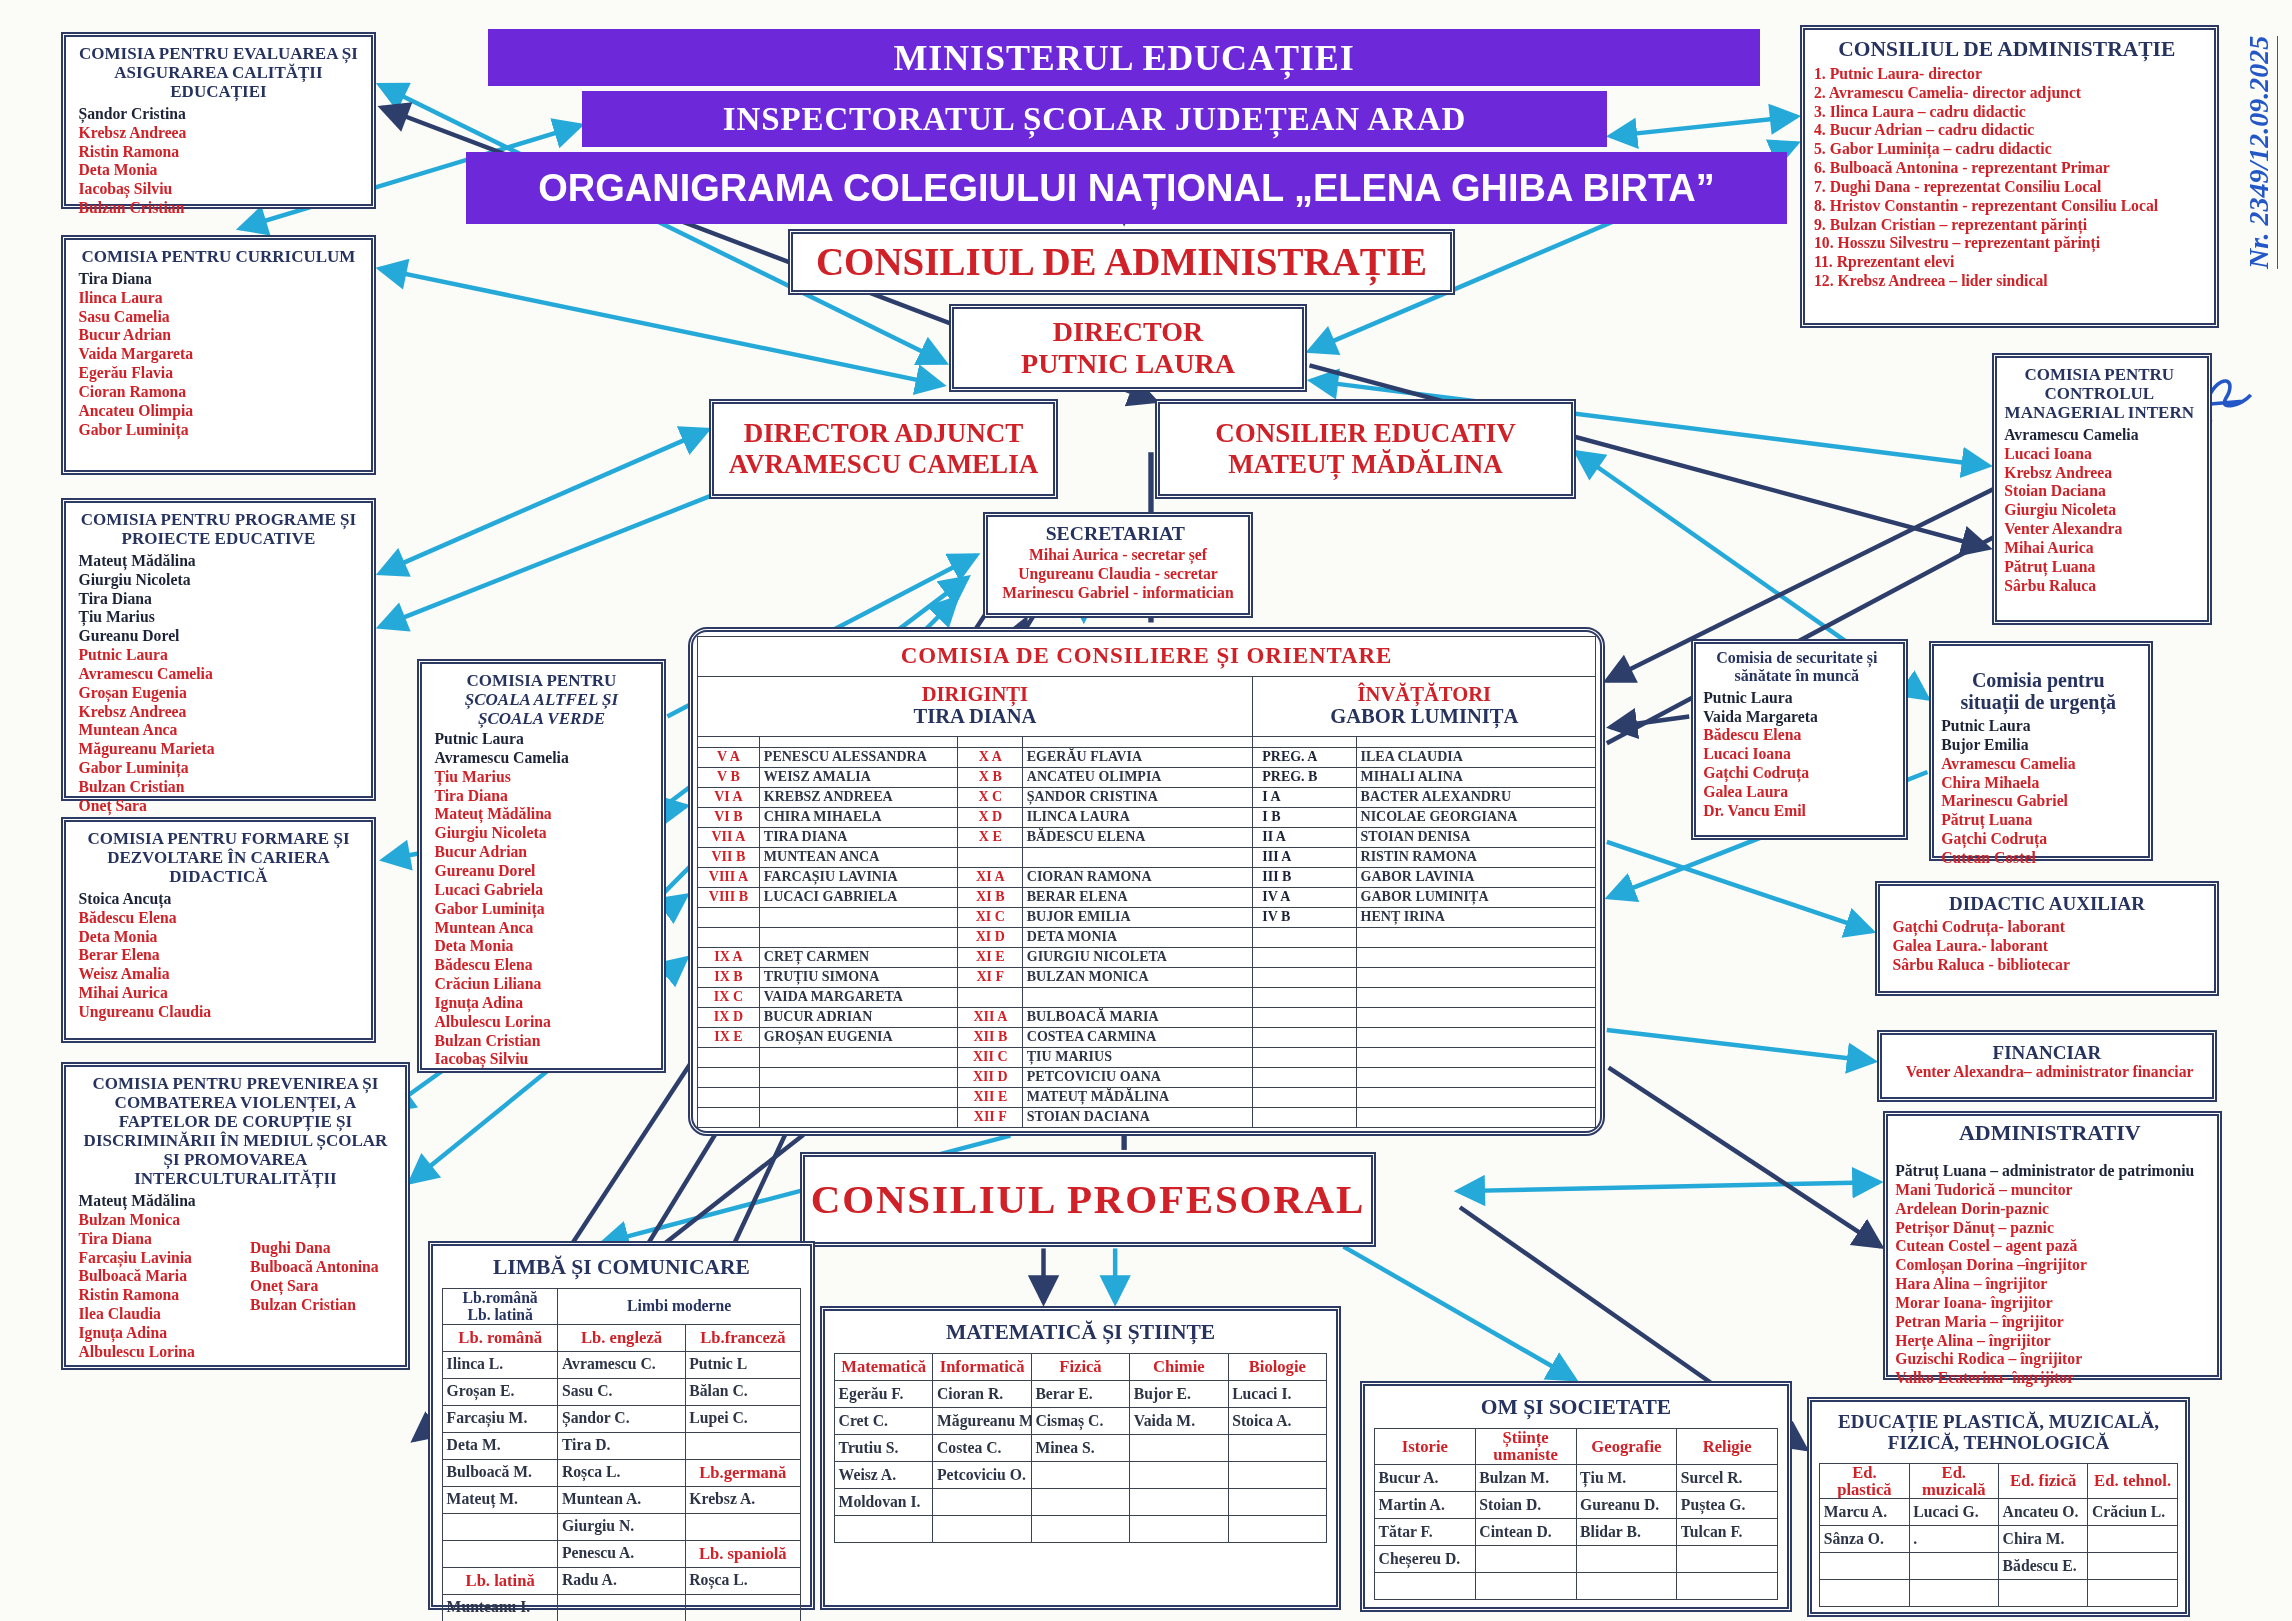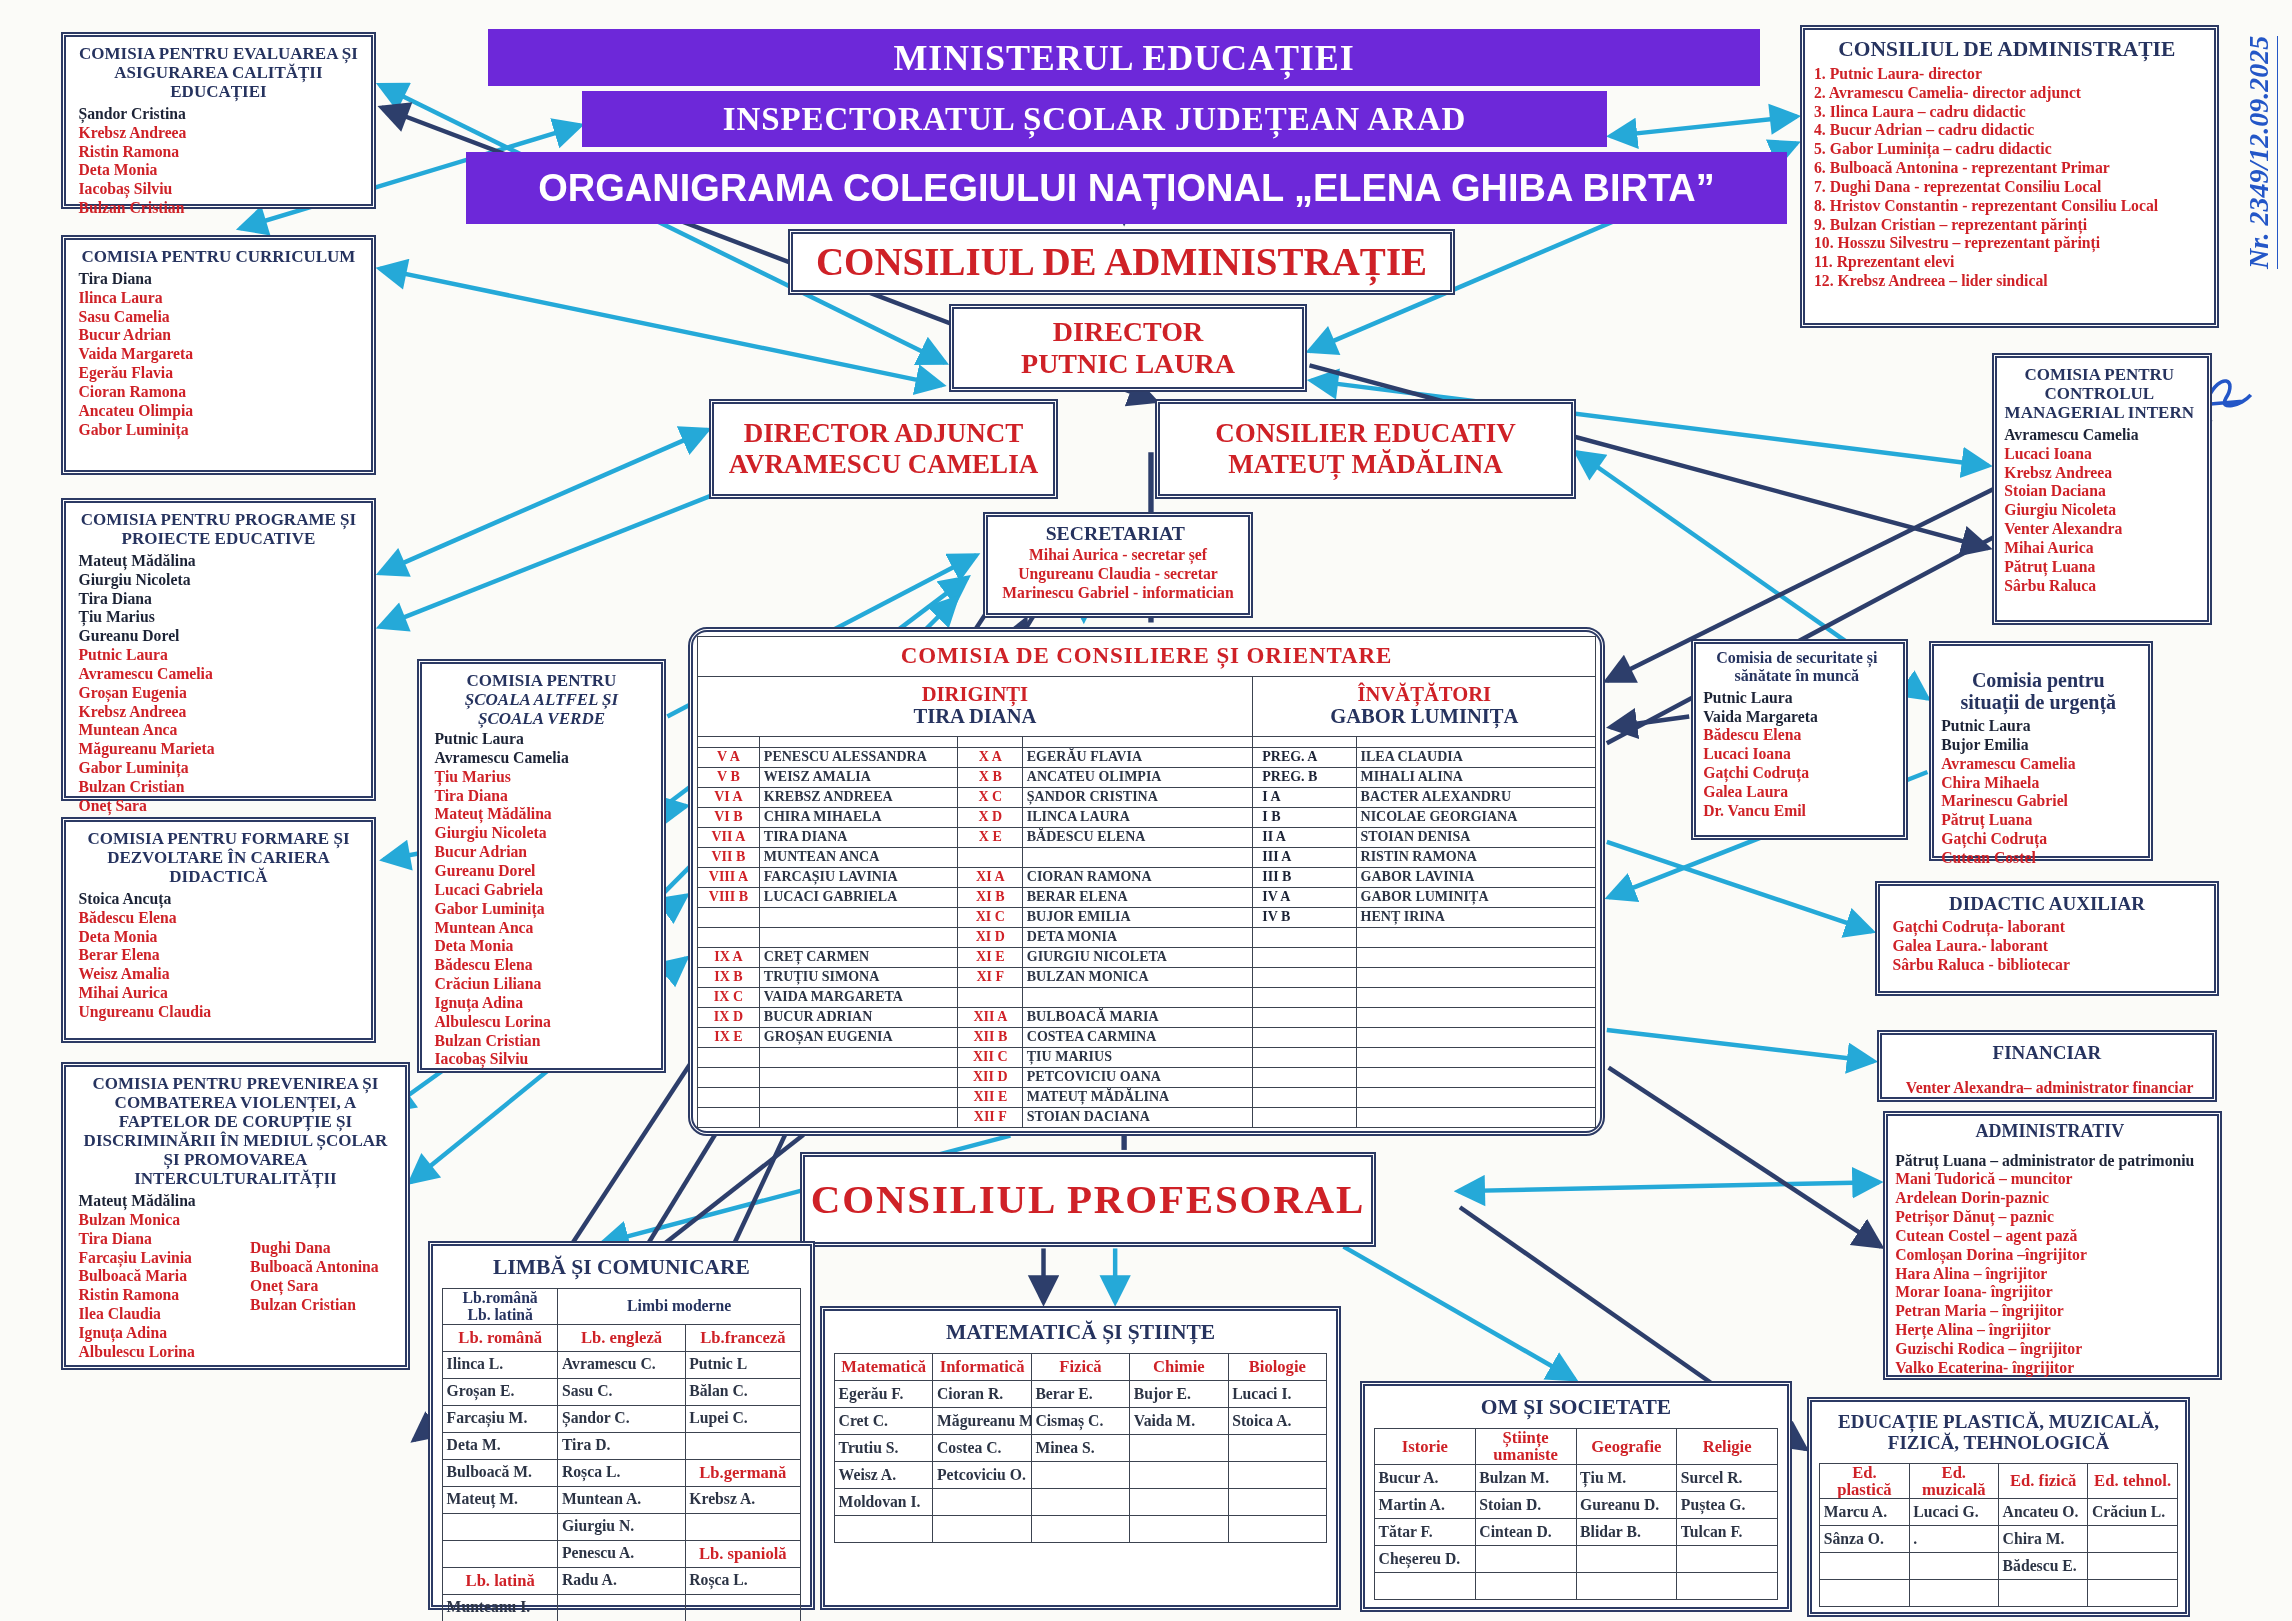--- a/index.html
+++ b/index.html
@@ -708,27 +708,27 @@
   </div>
   <div class="box" style="left:1875px;top:881px;width:344px;height:115px;">
     <div class="bt" style="font-size:19px;">DIDACTIC AUXILIAR</div>
     <div>
         <div class="m r">Gațchi Codruța- laborant</div>
         <div class="m r">Galea Laura.- laborant</div>
         <div class="m r">Sârbu Raluca -  bibliotecar</div>
       </div>
   </div>
   <div class="box" style="left:1877px;top:1030px;width:340px;height:72px;">
-    <div class="bt" style="font-size:19px;margin-bottom:16px;">FINANCIAR</div>
+    <div class="bt" style="font-size:19px;margin-bottom:0;">FINANCIAR</div>
     <div style="text-align:center;">
         <div class="m r">Venter Alexandra– administrator financiar</div>
       </div>
   </div>
   <div class="box" style="left:1883px;top:1111px;width:339px;height:269px;padding:3.6px 7.2px;">
-    <div class="bt" style="font-size:18px;margin-bottom:10px;">ADMINISTRATIV</div>
+    <div class="bt" style="font-size:22px;margin-bottom:16px;">ADMINISTRATIV</div>
     <div style="line-height:1;">
         <div class="m k">Pătruț Luana – administrator de patrimoniu</div>
         <div class="m r">Mani Tudorică – muncitor</div>
         <div class="m r">Ardelean Dorin-paznic</div>
         <div class="m r">Petrișor Dănuț – paznic</div>
         <div class="m r">Cutean Costel – agent pază</div>
         <div class="m r">Comloșan Dorina –îngrijitor</div>
         <div class="m r">Hara Alina – îngrijitor</div>
         <div class="m r">Morar Ioana- îngrijitor</div>
         <div class="m r">Petran Maria – îngrijitor</div>

